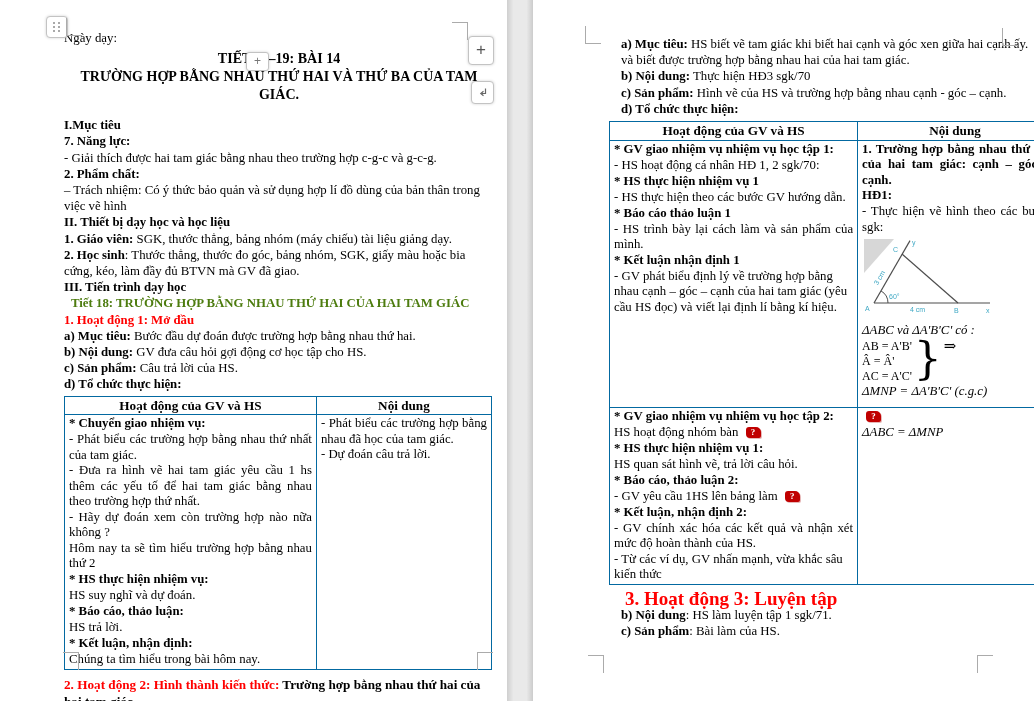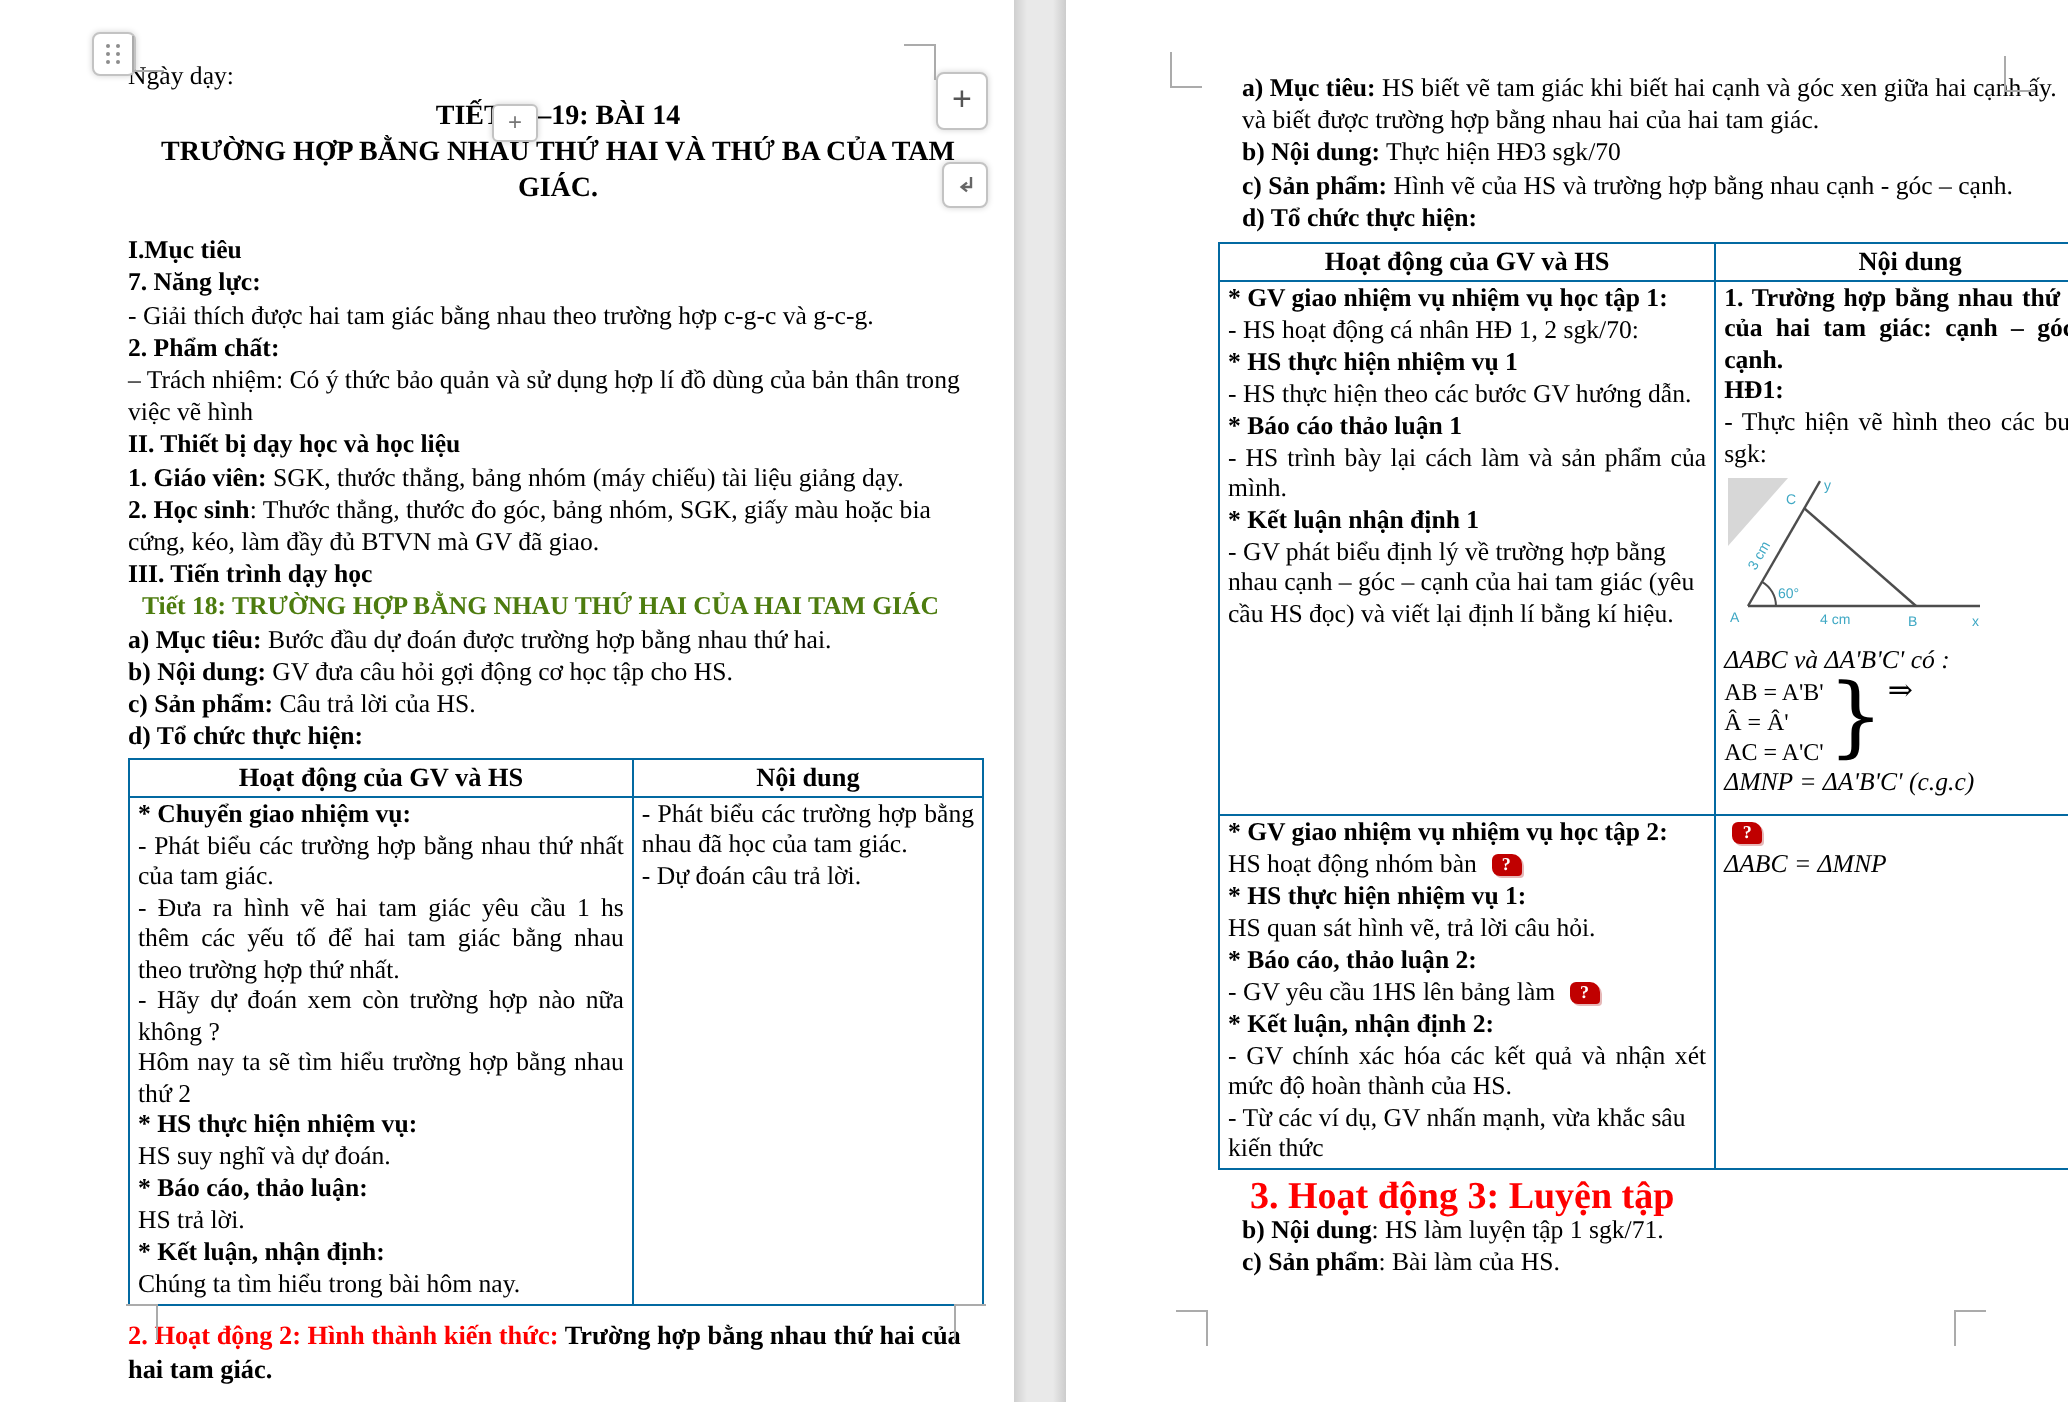--- a/index.html
+++ b/index.html
@@ -83,20 +83,21 @@
         <div class="line"><span class="b">I.Mục tiêu</span></div>
         <div class="line"><span class="b">7. Năng lực:</span></div>
         <div class="line"><span>- Giải thích được hai tam giác bằng nhau theo trường hợp c-g-c và g-c-g.</span></div>
         <div class="line"><span class="b">2. Phẩm chất:</span></div>
         <div class="line"><span>– Trách nhiệm: Có ý thức bảo quản và sử dụng hợp lí đồ dùng của bản thân trong việc vẽ hình</span></div>
         <div class="line"><span class="b">II. Thiết bị dạy học và học liệu</span></div>
         <div class="line"><span class="b">1. Giáo viên:</span><span> SGK, thước thẳng, bảng nhóm (máy chiếu) tài liệu giảng dạy.</span></div>
         <div class="line"><span class="b">2. Học sinh</span><span>: Thước thẳng, thước đo góc, bảng nhóm, SGK, giấy màu hoặc bia cứng, kéo, làm đầy đủ BTVN mà GV đã giao.</span></div>
         <div class="line"><span class="b">III. Tiến trình dạy học</span></div>
         <div class="line blue"><span class="b">Tiết 18: TRƯỜNG HỢP BẰNG NHAU THỨ HAI CỦA HAI TAM GIÁC</span></div>
+        <div class="line red"><span class="b">1. Hoạt động 1: Mở đầu</span></div>
         <div class="line"><span class="b">a) Mục tiêu:</span><span> Bước đầu dự đoán được trường hợp bằng nhau thứ hai.</span></div>
         <div class="line"><span class="b">b) Nội dung:</span><span> GV đưa câu hỏi gợi động cơ học tập cho HS.</span></div>
         <div class="line"><span class="b">c) Sản phẩm:</span><span> Câu trả lời của HS.</span></div>
         <div class="line"><span class="b">d) Tổ chức thực hiện:</span></div>
       </div>
 
     <table class="doc">
       <tbody>
           <tr>
         <th style="width:59%">Hoạt động của GV và HS</th>

